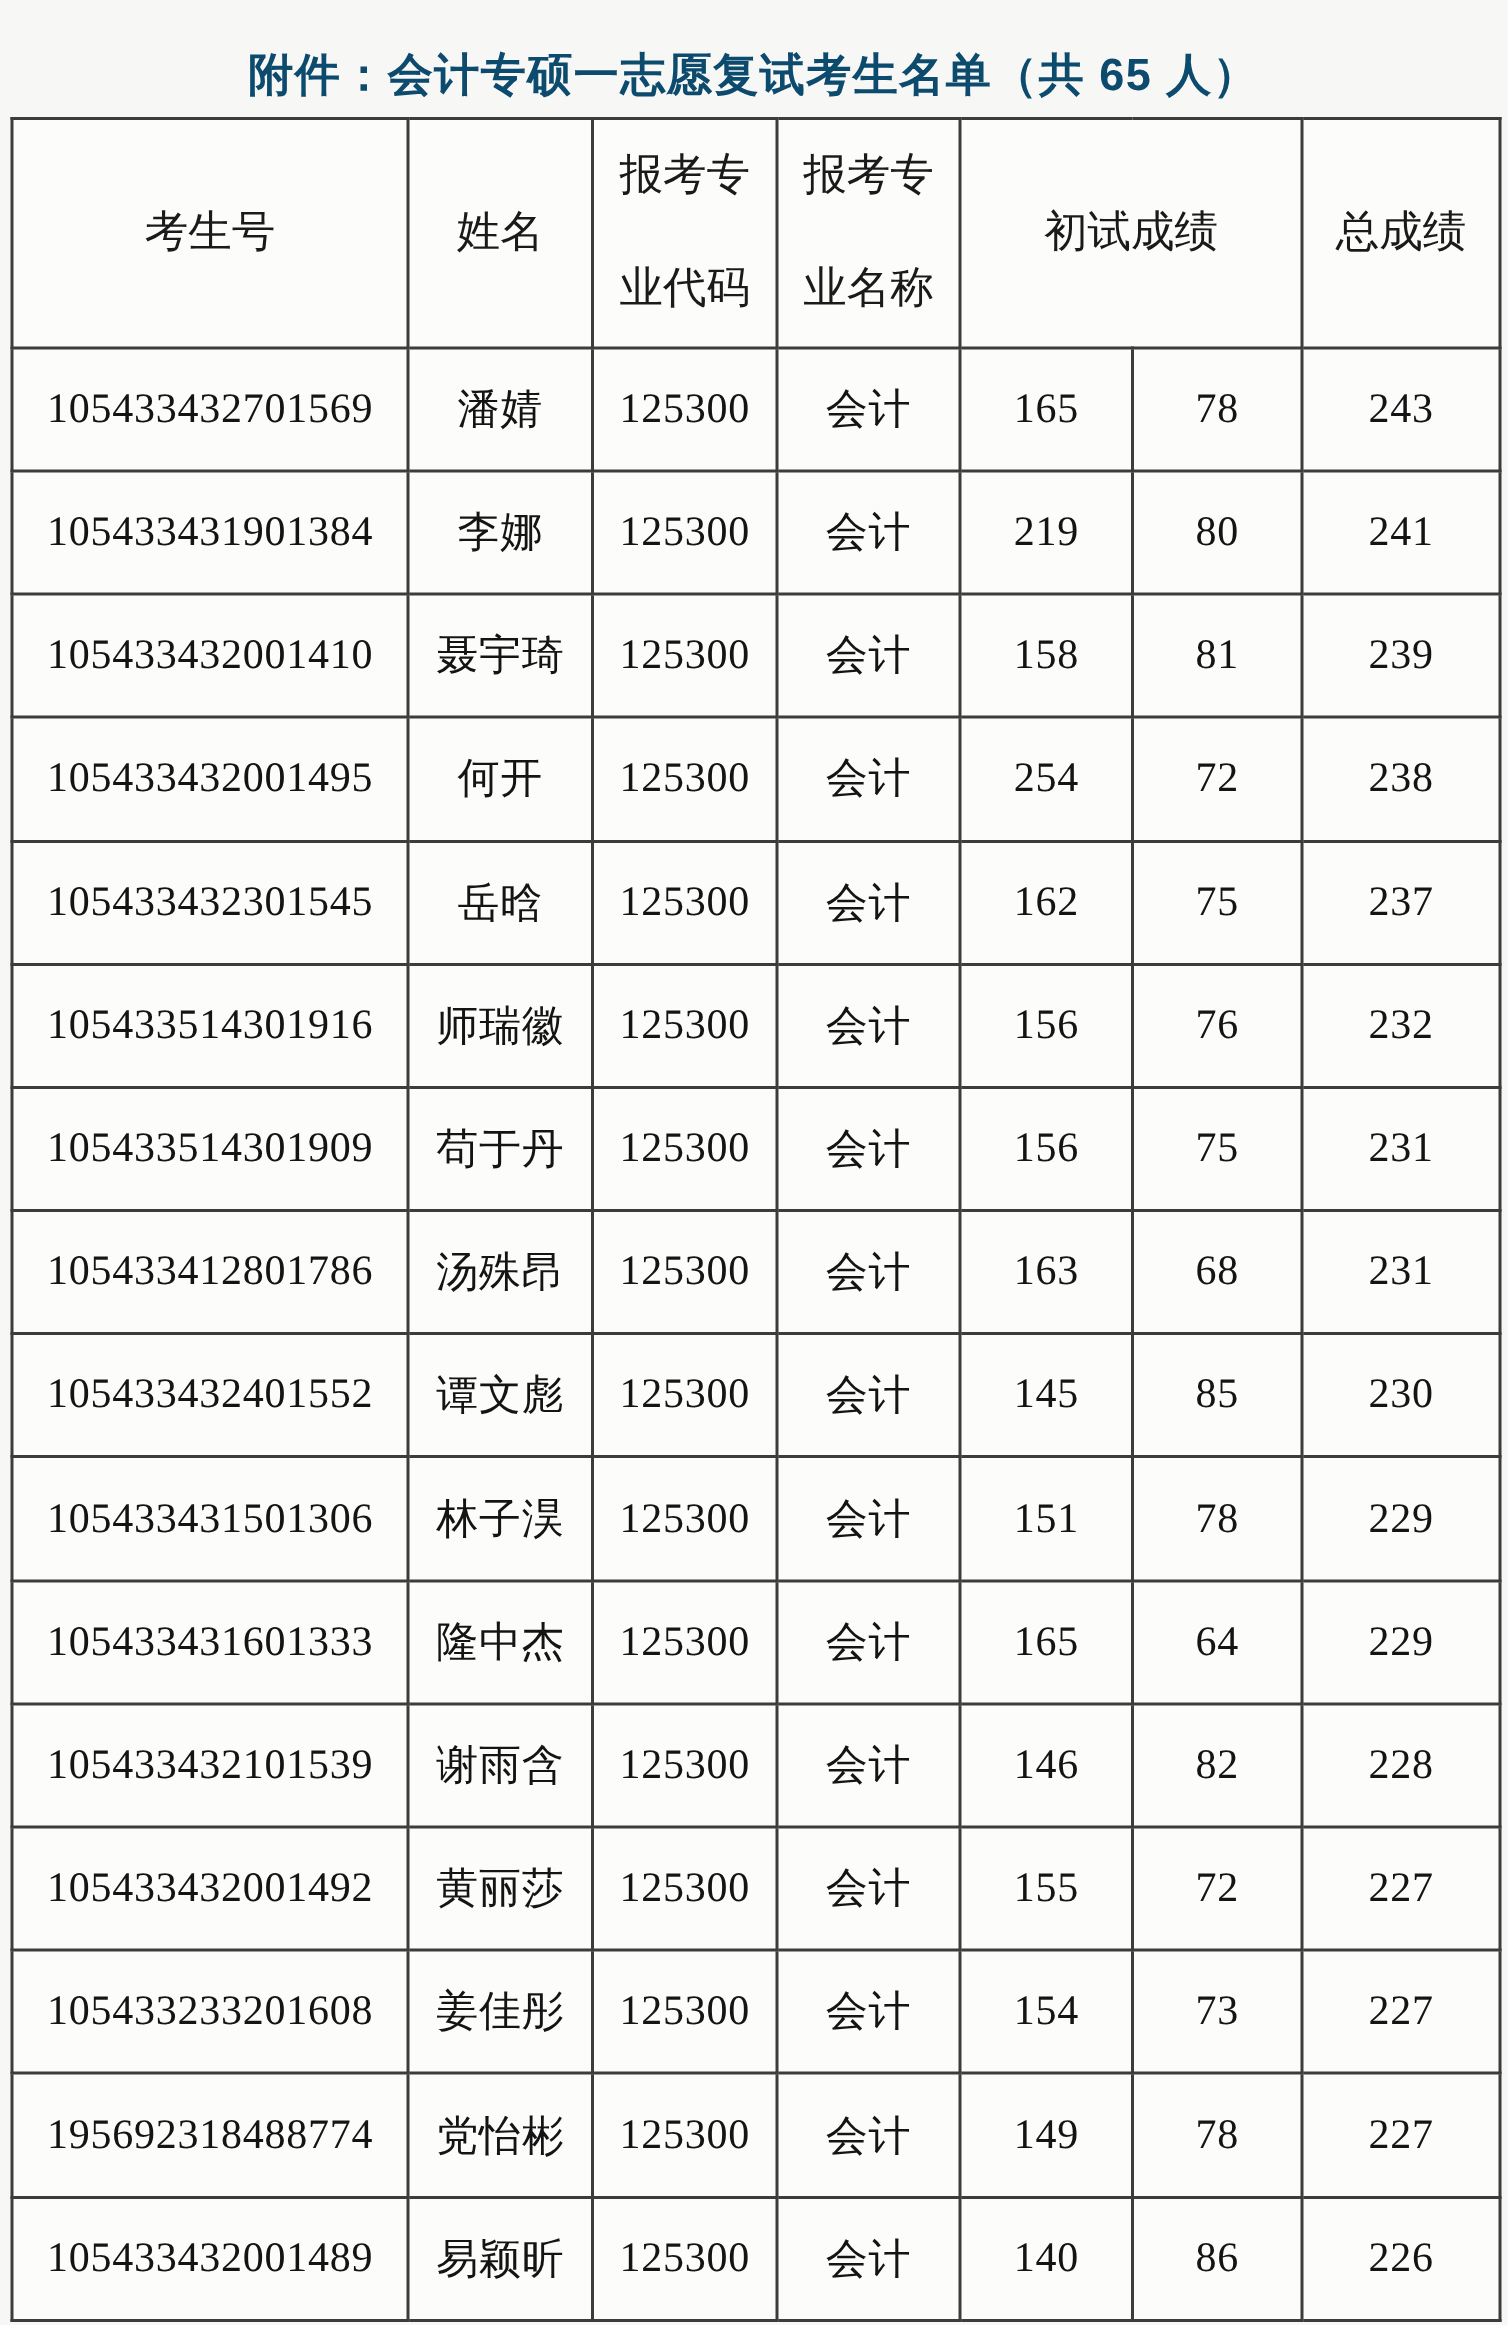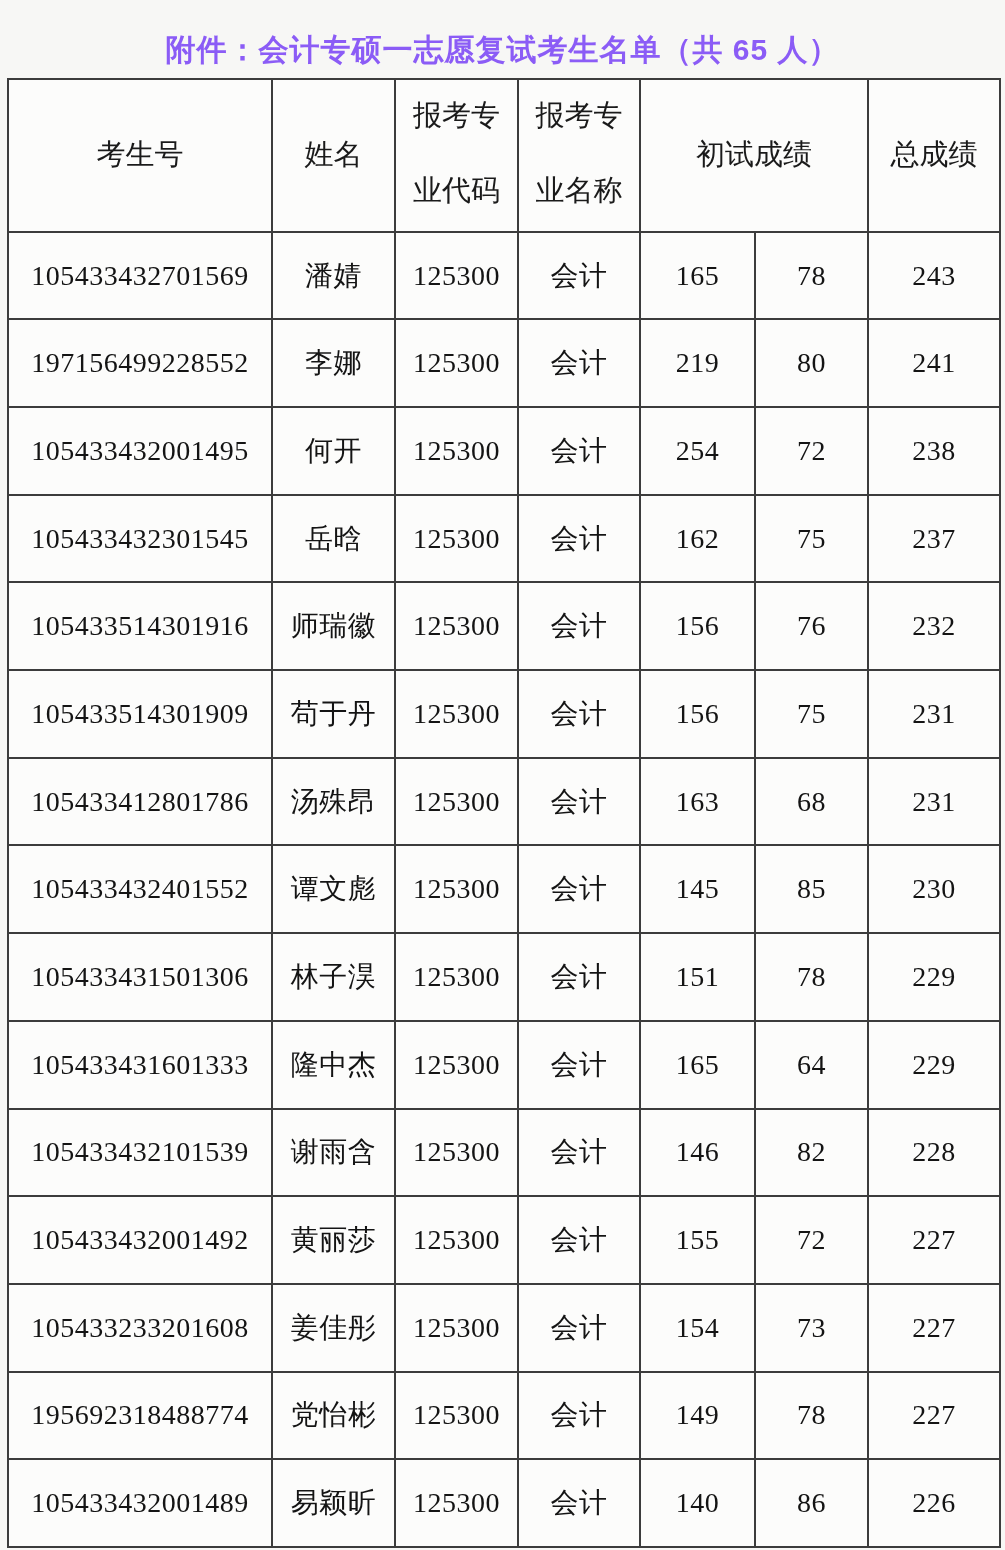--- a/index.html
+++ b/index.html
@@ -14,21 +14,21 @@
     color: #161616;
   }
   .doc-title {
     padding-top: 30px;
     height: 48px;
     text-align: center;
     font-family: "Liberation Sans", "DejaVu Sans", sans-serif;
     font-weight: bold;
     font-size: 30px;
     letter-spacing: 1px;
-    color: #8b5cf6;
+    color: #0c4a6e;
     white-space: nowrap;
   }
   table.roster {
     table-layout: fixed;
     border-collapse: collapse;
     width: 992px;
     margin-left: 7px;
     height: 1470px;
     background: #fcfcfb;
   }
@@ -39,21 +39,21 @@
     padding: 0;
     overflow: hidden;
   }
   .roster thead tr {
     height: 133px;
   }
   .roster tbody tr {
     height: 70px;
   }
   .roster th {
-    font-family: Liberation Mono, monospace;
+    font-family: Liberation Serif, serif;
     font-weight: normal;
     font-size: 29px;
     color: #1a1a1a;
     background: #fcfcfb;
   }
   .roster td {
     font-family: "Liberation Serif", "DejaVu Serif", serif;
     font-size: 28px;
     color: #141414;
     background: #fcfcfb;
@@ -101,29 +101,38 @@
         <tr>
           <td>105433432701569</td>
           <td>潘婧</td>
           <td>125300</td>
           <td>会计</td>
           <td>165</td>
           <td>78</td>
           <td>243</td>
         </tr>
         <tr>
-          <td>197156499228552</td>
+          <td>105433431901384</td>
           <td>李娜</td>
           <td>125300</td>
           <td>会计</td>
           <td>219</td>
           <td>80</td>
           <td>241</td>
         </tr>
         <tr>
+          <td>105433432001410</td>
+          <td>聂宇琦</td>
+          <td>125300</td>
+          <td>会计</td>
+          <td>158</td>
+          <td>81</td>
+          <td>239</td>
+        </tr>
+        <tr>
           <td>105433432001495</td>
           <td>何开</td>
           <td>125300</td>
           <td>会计</td>
           <td>254</td>
           <td>72</td>
           <td>238</td>
         </tr>
         <tr>
           <td>105433432301545</td>

